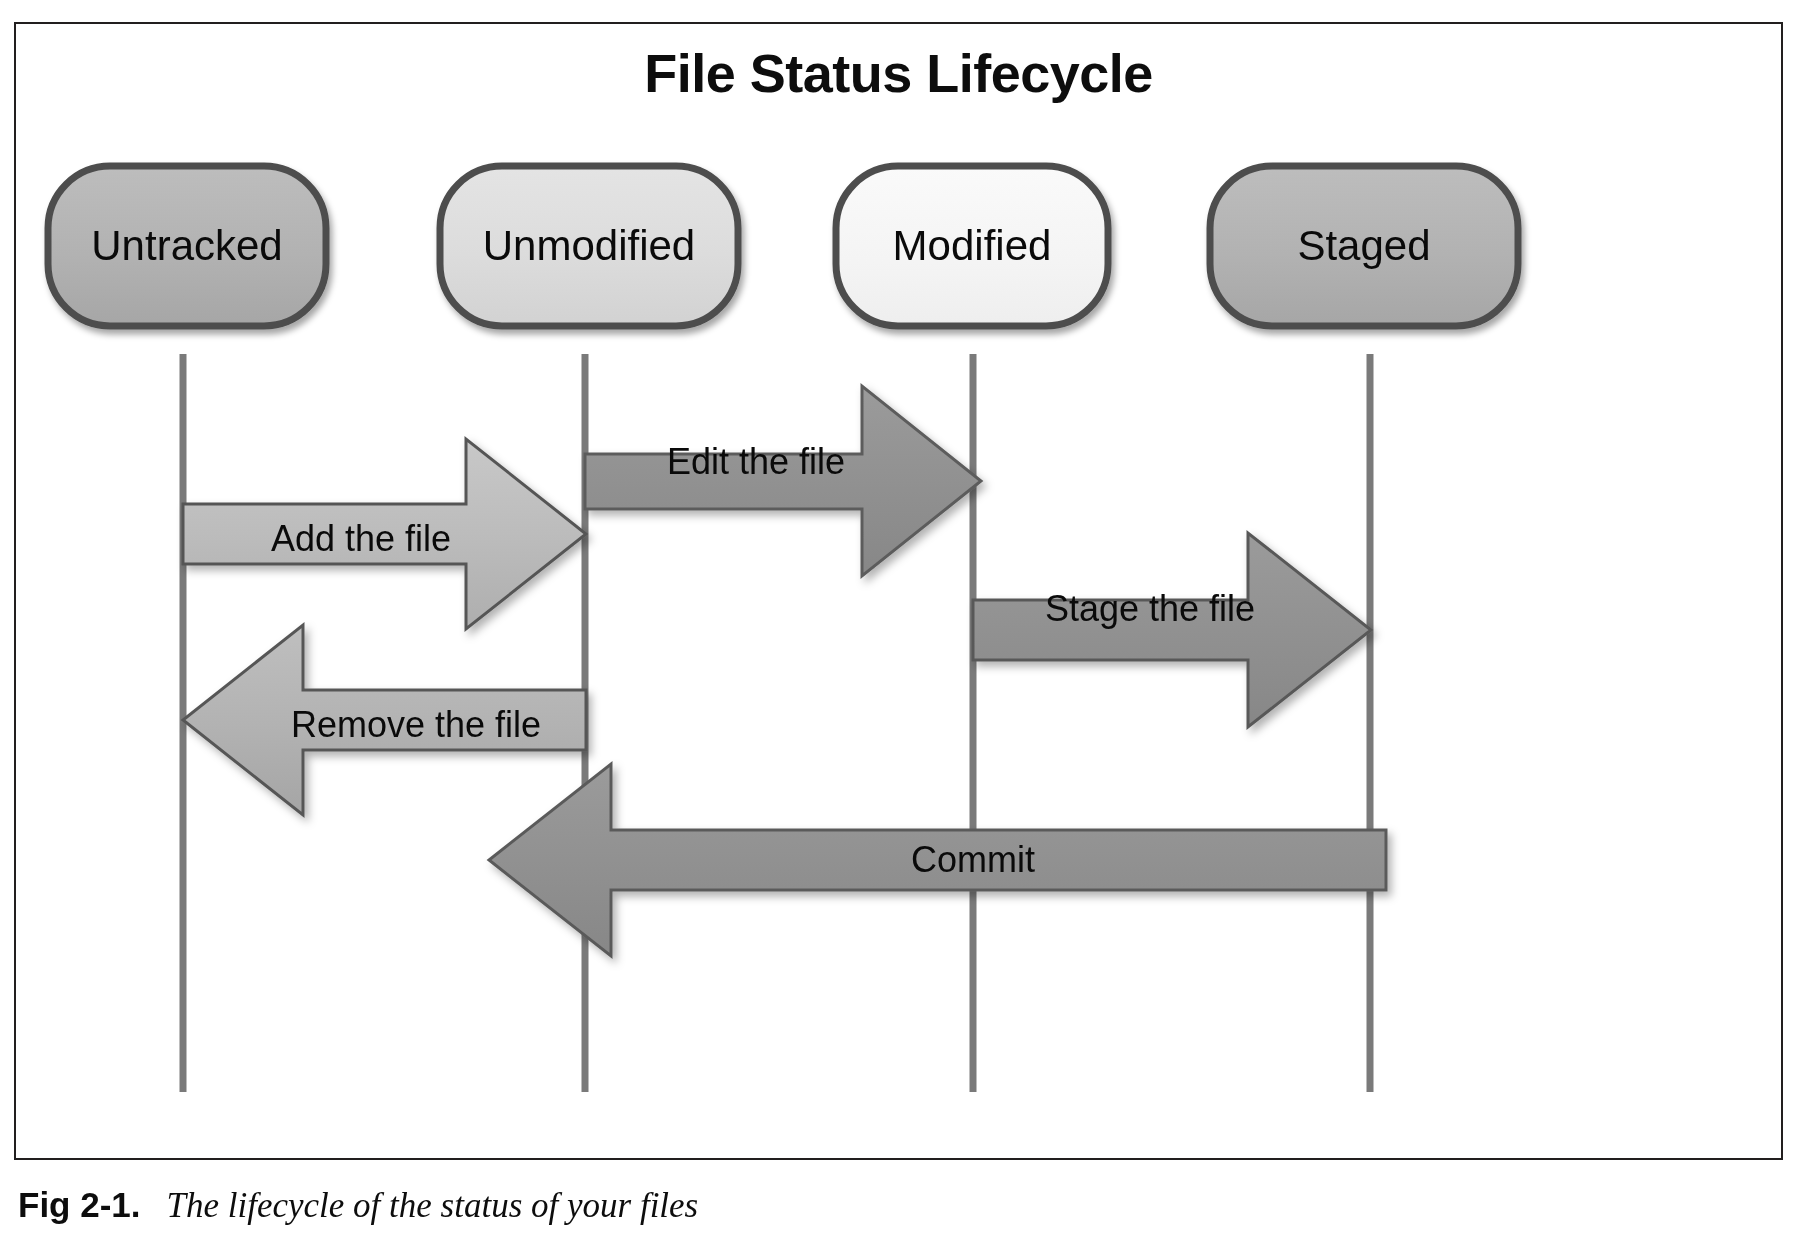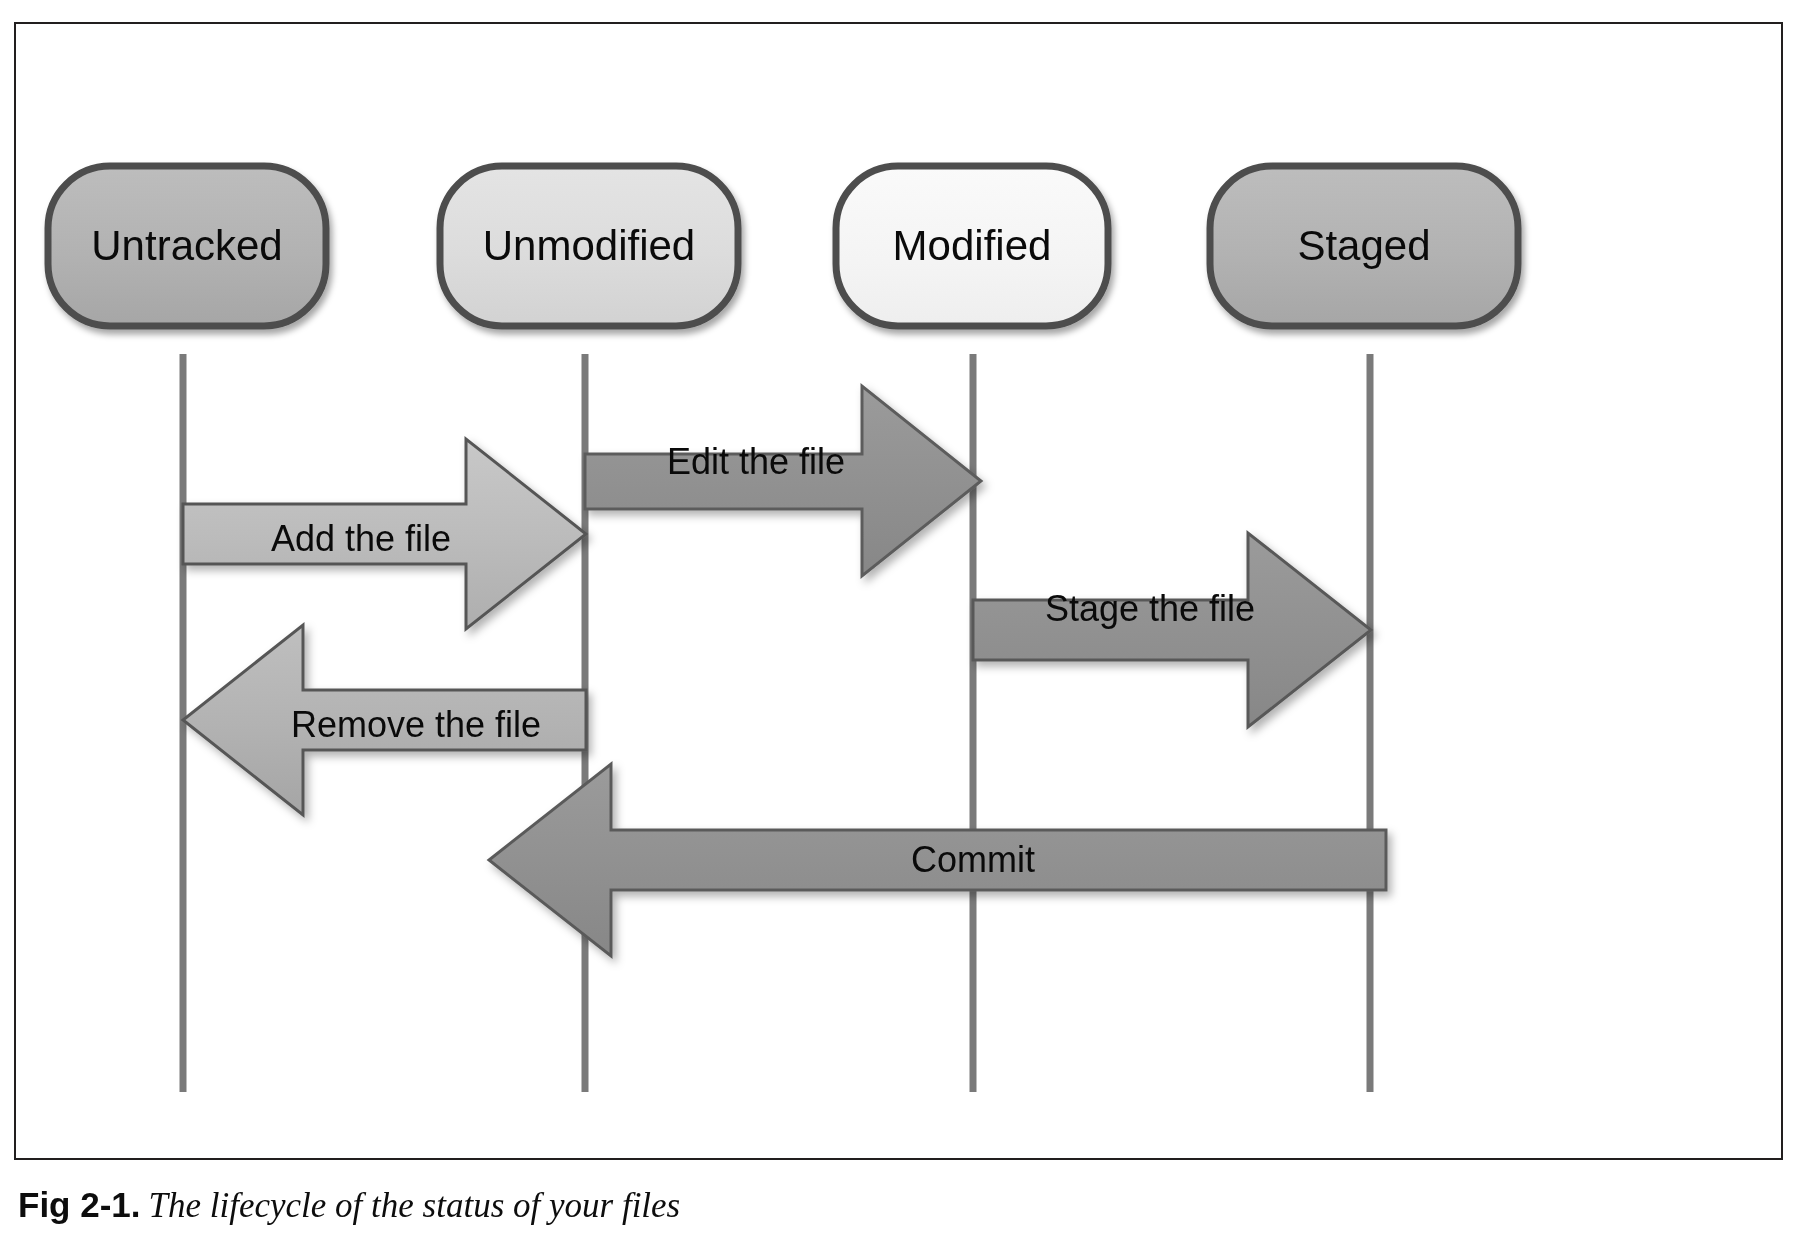--- a/index.html
+++ b/index.html
@@ -65,28 +65,29 @@
     white-space: nowrap;
   }
   #caption .cap-fig {
     font-family: "Liberation Sans", sans-serif;
     font-weight: bold;
     text-align: right;
   }
   #caption .cap-text {
     font-family: "Liberation Serif", serif;
     font-style: italic;
-    margin-left: 8px;
+    margin-left: 26px;
   }
 </style>
 </head>
 <body>
 
 <div id="figure-frame">
 
+  <div class="fig-title">File Status Lifecycle</div>
 
   <svg id="diagram-svg" viewBox="0 0 1765 1134">
     <defs>
       <linearGradient id="gBoxDark" x1="0" y1="0" x2="0" y2="1">
         <stop offset="0%" stop-color="#bdbdbd"></stop>
         <stop offset="55%" stop-color="#b2b2b2"></stop>
         <stop offset="100%" stop-color="#a6a6a6"></stop>
       </linearGradient>
       <linearGradient id="gBoxLight" x1="0" y1="0" x2="0" y2="1">
         <stop offset="0%" stop-color="#e4e4e4"></stop>

